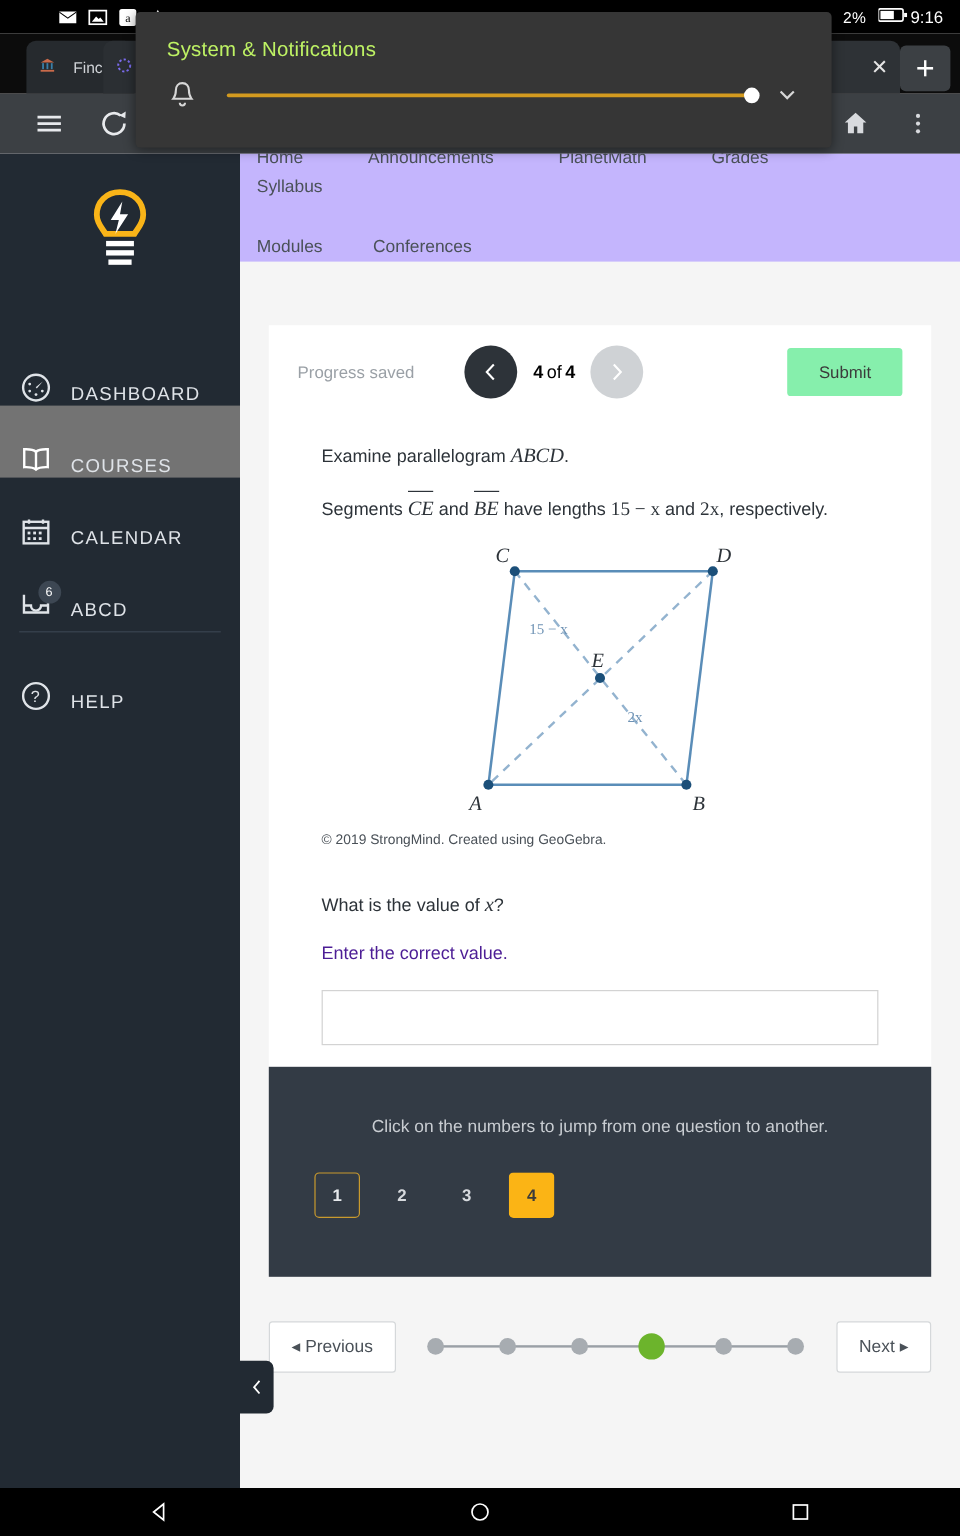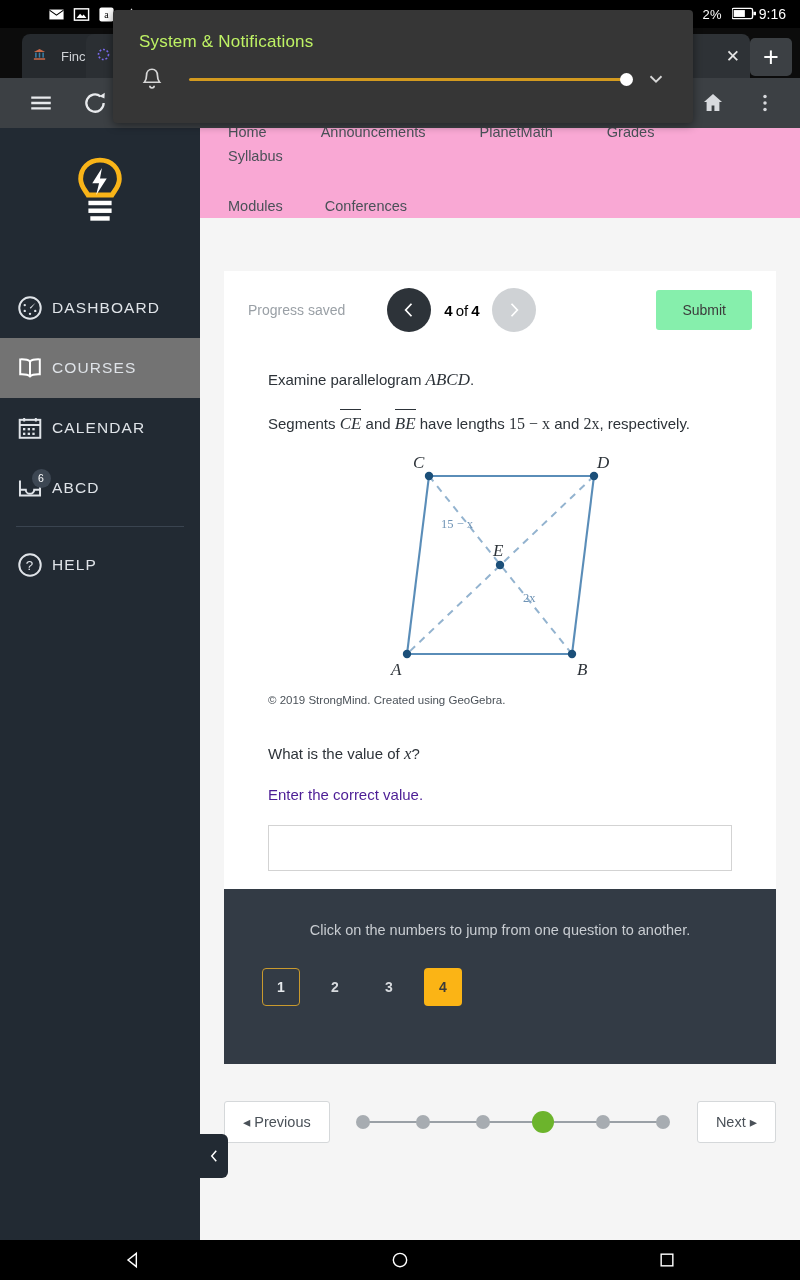--- a/index.html
+++ b/index.html
@@ -76,22 +76,22 @@
   .vol-chevron { width: 22px; height: 22px; flex: none; }
 
   
   .lms-sidebar {
     position: absolute; top: 128px; left: 0; width: 200px; height: 1112px;
     background: #222a33; z-index: 10;
   }
   .logo-wrap { display: flex; justify-content: center; padding-top: 28px; }
   .nav-list { margin-top: 46px; }
   .nav-item {
-    display: flex; align-items: center; height: 60px; padding-left: 16px;
-    color: #dfe3e8; font-size: 15.5px; letter-spacing: 1.1px; gap: 7px;
+    display: flex; align-items: flex-end; height: 60px; padding-left: 16px;
+    color: #dfe3e8; font-size: 15.5px; letter-spacing: 1.1px; gap: 14px;
   }
   .nav-item.active { background: #737373; }
   .nav-ico { width: 29px; height: 29px; flex: none; position: relative; }
   .badge {
     position: absolute; top: -5px; right: -6px; width: 19px; height: 19px;
     background: #3d4753; border-radius: 50%; color: #fff; font-size: 10.5px;
     display: flex; align-items: center; justify-content: center;
   }
   .nav-divider { height: 1px; background: #3a4450; margin: 8px 16px 8px 16px; }
   .collapse-tab {
@@ -99,21 +99,21 @@
     background: #222a33; border-radius: 0 6px 6px 0;
     display: flex; align-items: center; justify-content: center;
   }
 
   
   .content {
     position: absolute; top: 128px; left: 200px; width: 600px; height: 1112px;
     background: #f5f5f5; overflow: hidden;
   }
   .course-nav {
-    padding: 0 0 0 28px; background: #f9a8d4;
+    padding: 0 0 0 14px; background: #c4b5fd;
   }
   .course-nav-row { display: flex; gap: 0; flex-wrap: wrap; }
   .cn-link {
     color: #4a5158; font-size: 14.5px; padding: 4px 0; margin-right: 54px;
     white-space: nowrap;
   }
   .cn-row1 { margin-top: -8px; }
   .cn-row2 { margin-top: 26px; }
   .cn-row2 .cn-link { margin-right: 42px; }
 
@@ -153,21 +153,21 @@
     margin-top: 22px; width: 100%; height: 46px; border: 1px solid #d3d3d3;
     background: #fff; font-size: 15px; padding: 0 10px;
     font-family: "Liberation Sans", sans-serif;
   }
 
   .jumper {
     position: absolute; top: 761px; left: 24px; width: 552px; height: 175px;
     background: #333b45;
   }
   .jumper-text {
-    text-align: center; color: #c9cdd2; font-size: 14.5px; padding-top: 33px;
+    text-align: center; color: #c9cdd2; font-size: 14.5px; padding-top: 42px;
   }
   .jumper-nums { display: flex; gap: 16px; padding: 30px 0 0 38px; }
   .jnum {
     width: 38px; height: 38px; border-radius: 4px; display: flex;
     align-items: center; justify-content: center; font-size: 14px; font-weight: 700;
     color: #d7dade; background: transparent; border: 1px solid transparent;
   }
   .jnum.outlined { border: 1.5px solid #c99a2e; color: #e6e9ec; }
   .jnum.filled { background: #fbb415; color: #3b3b3b; }
 

